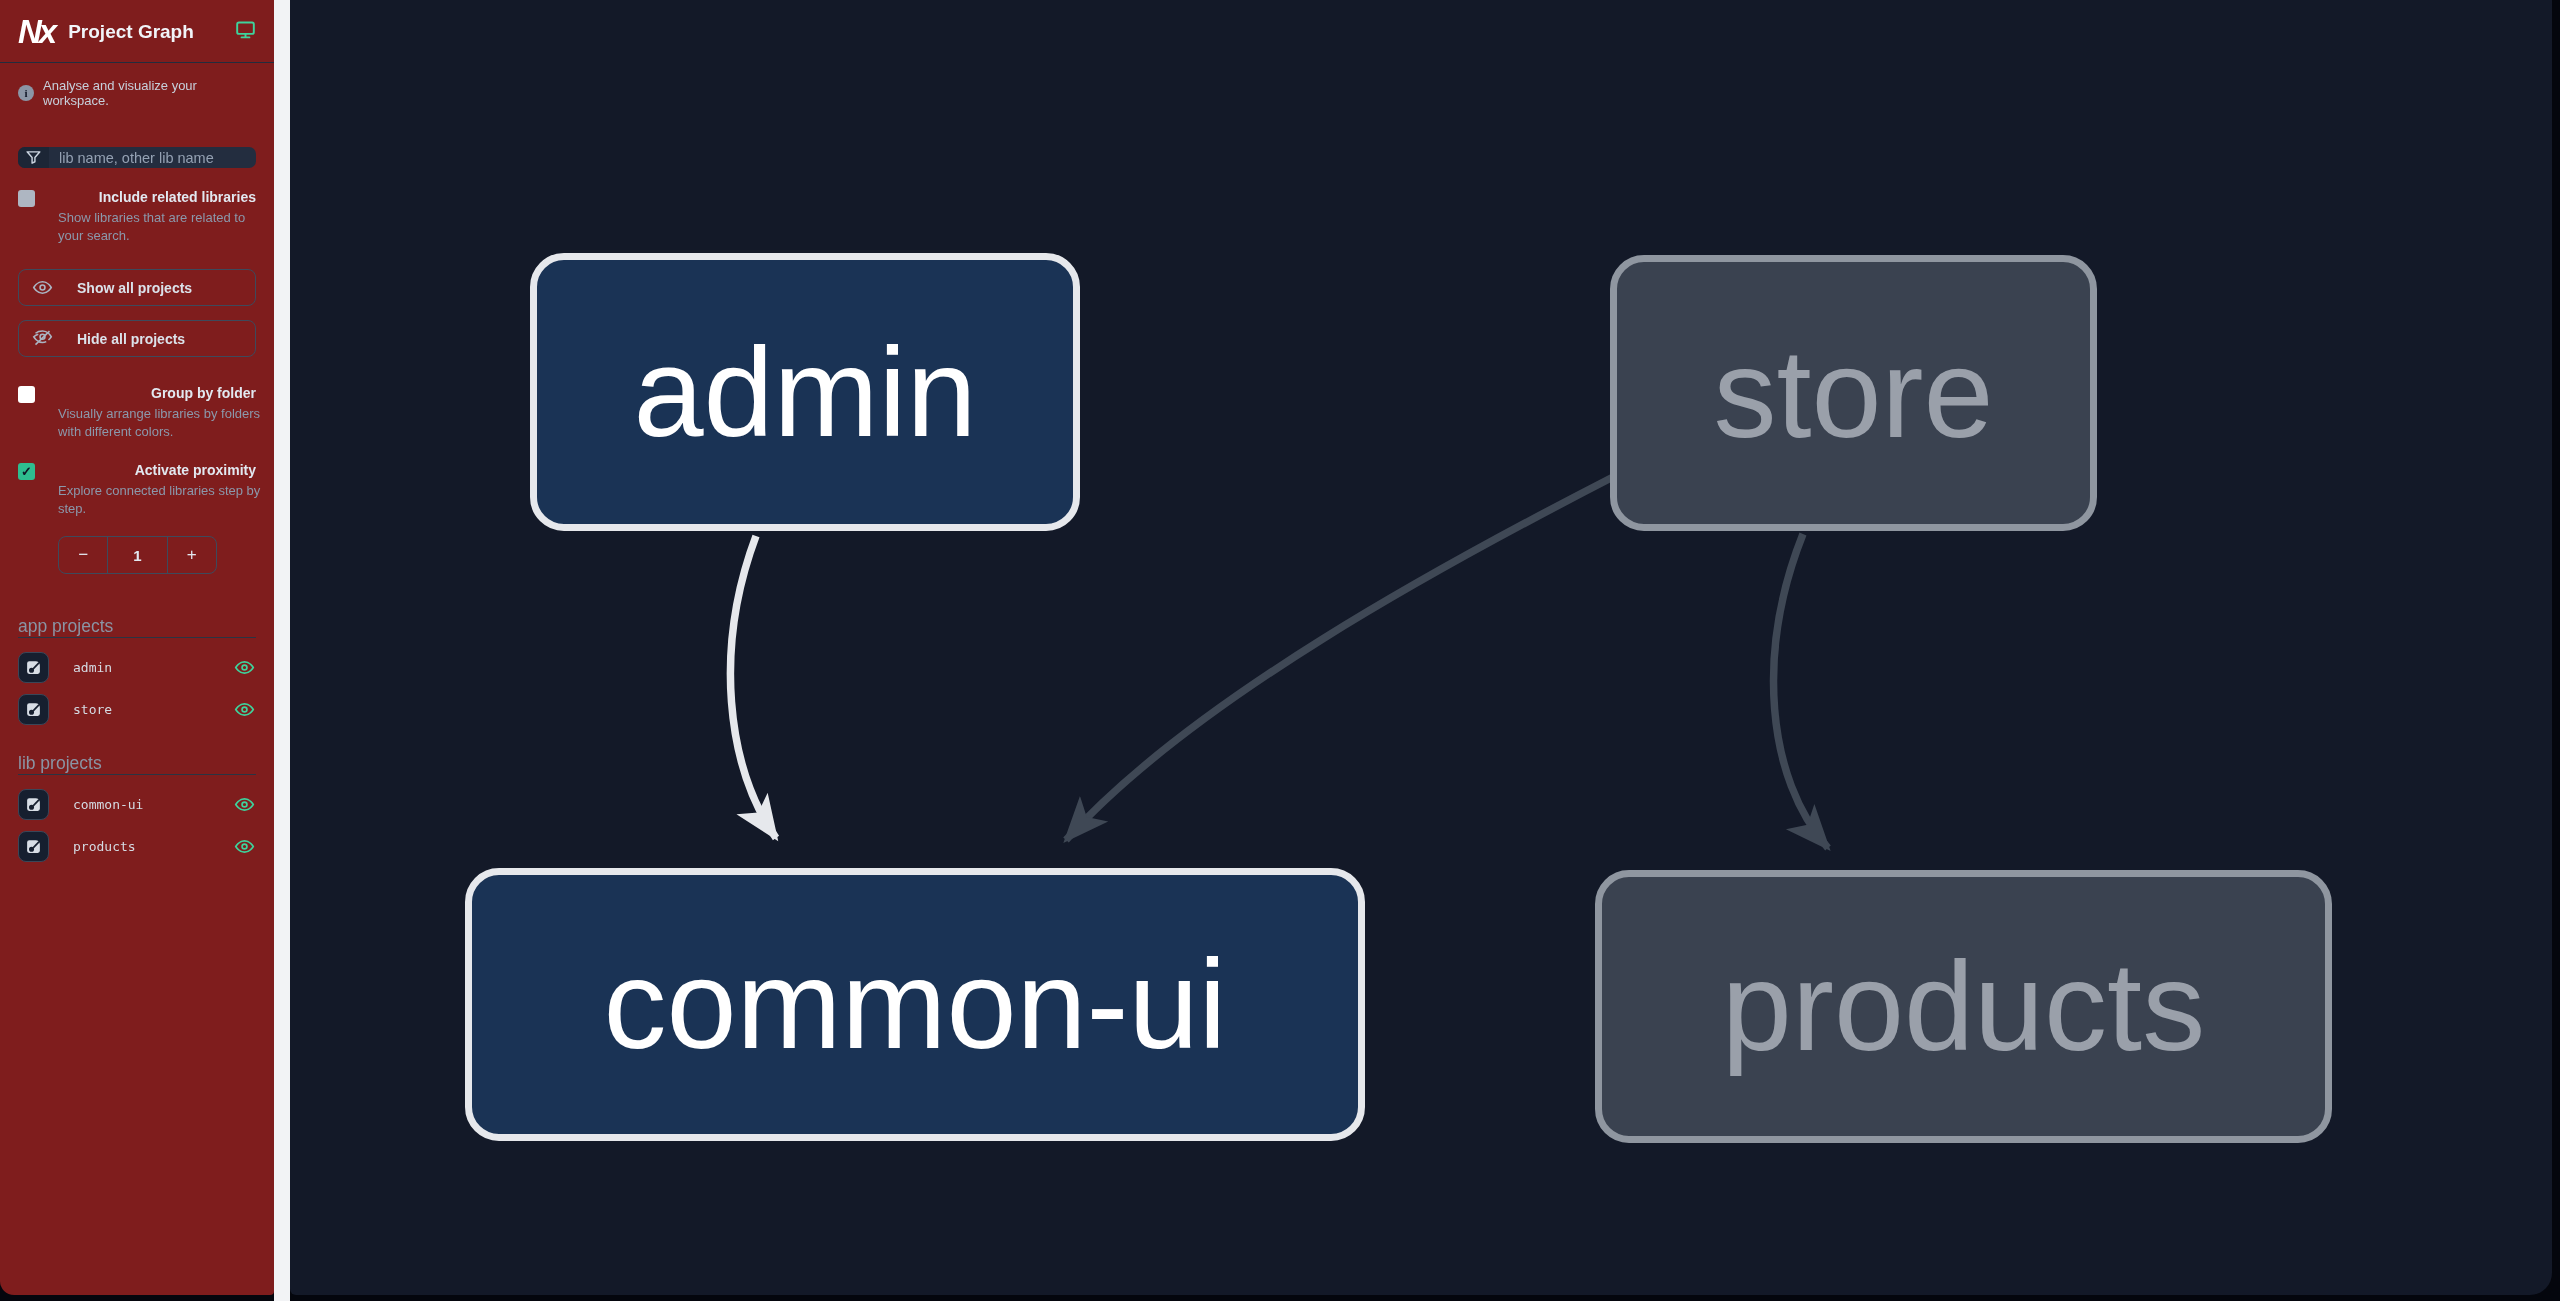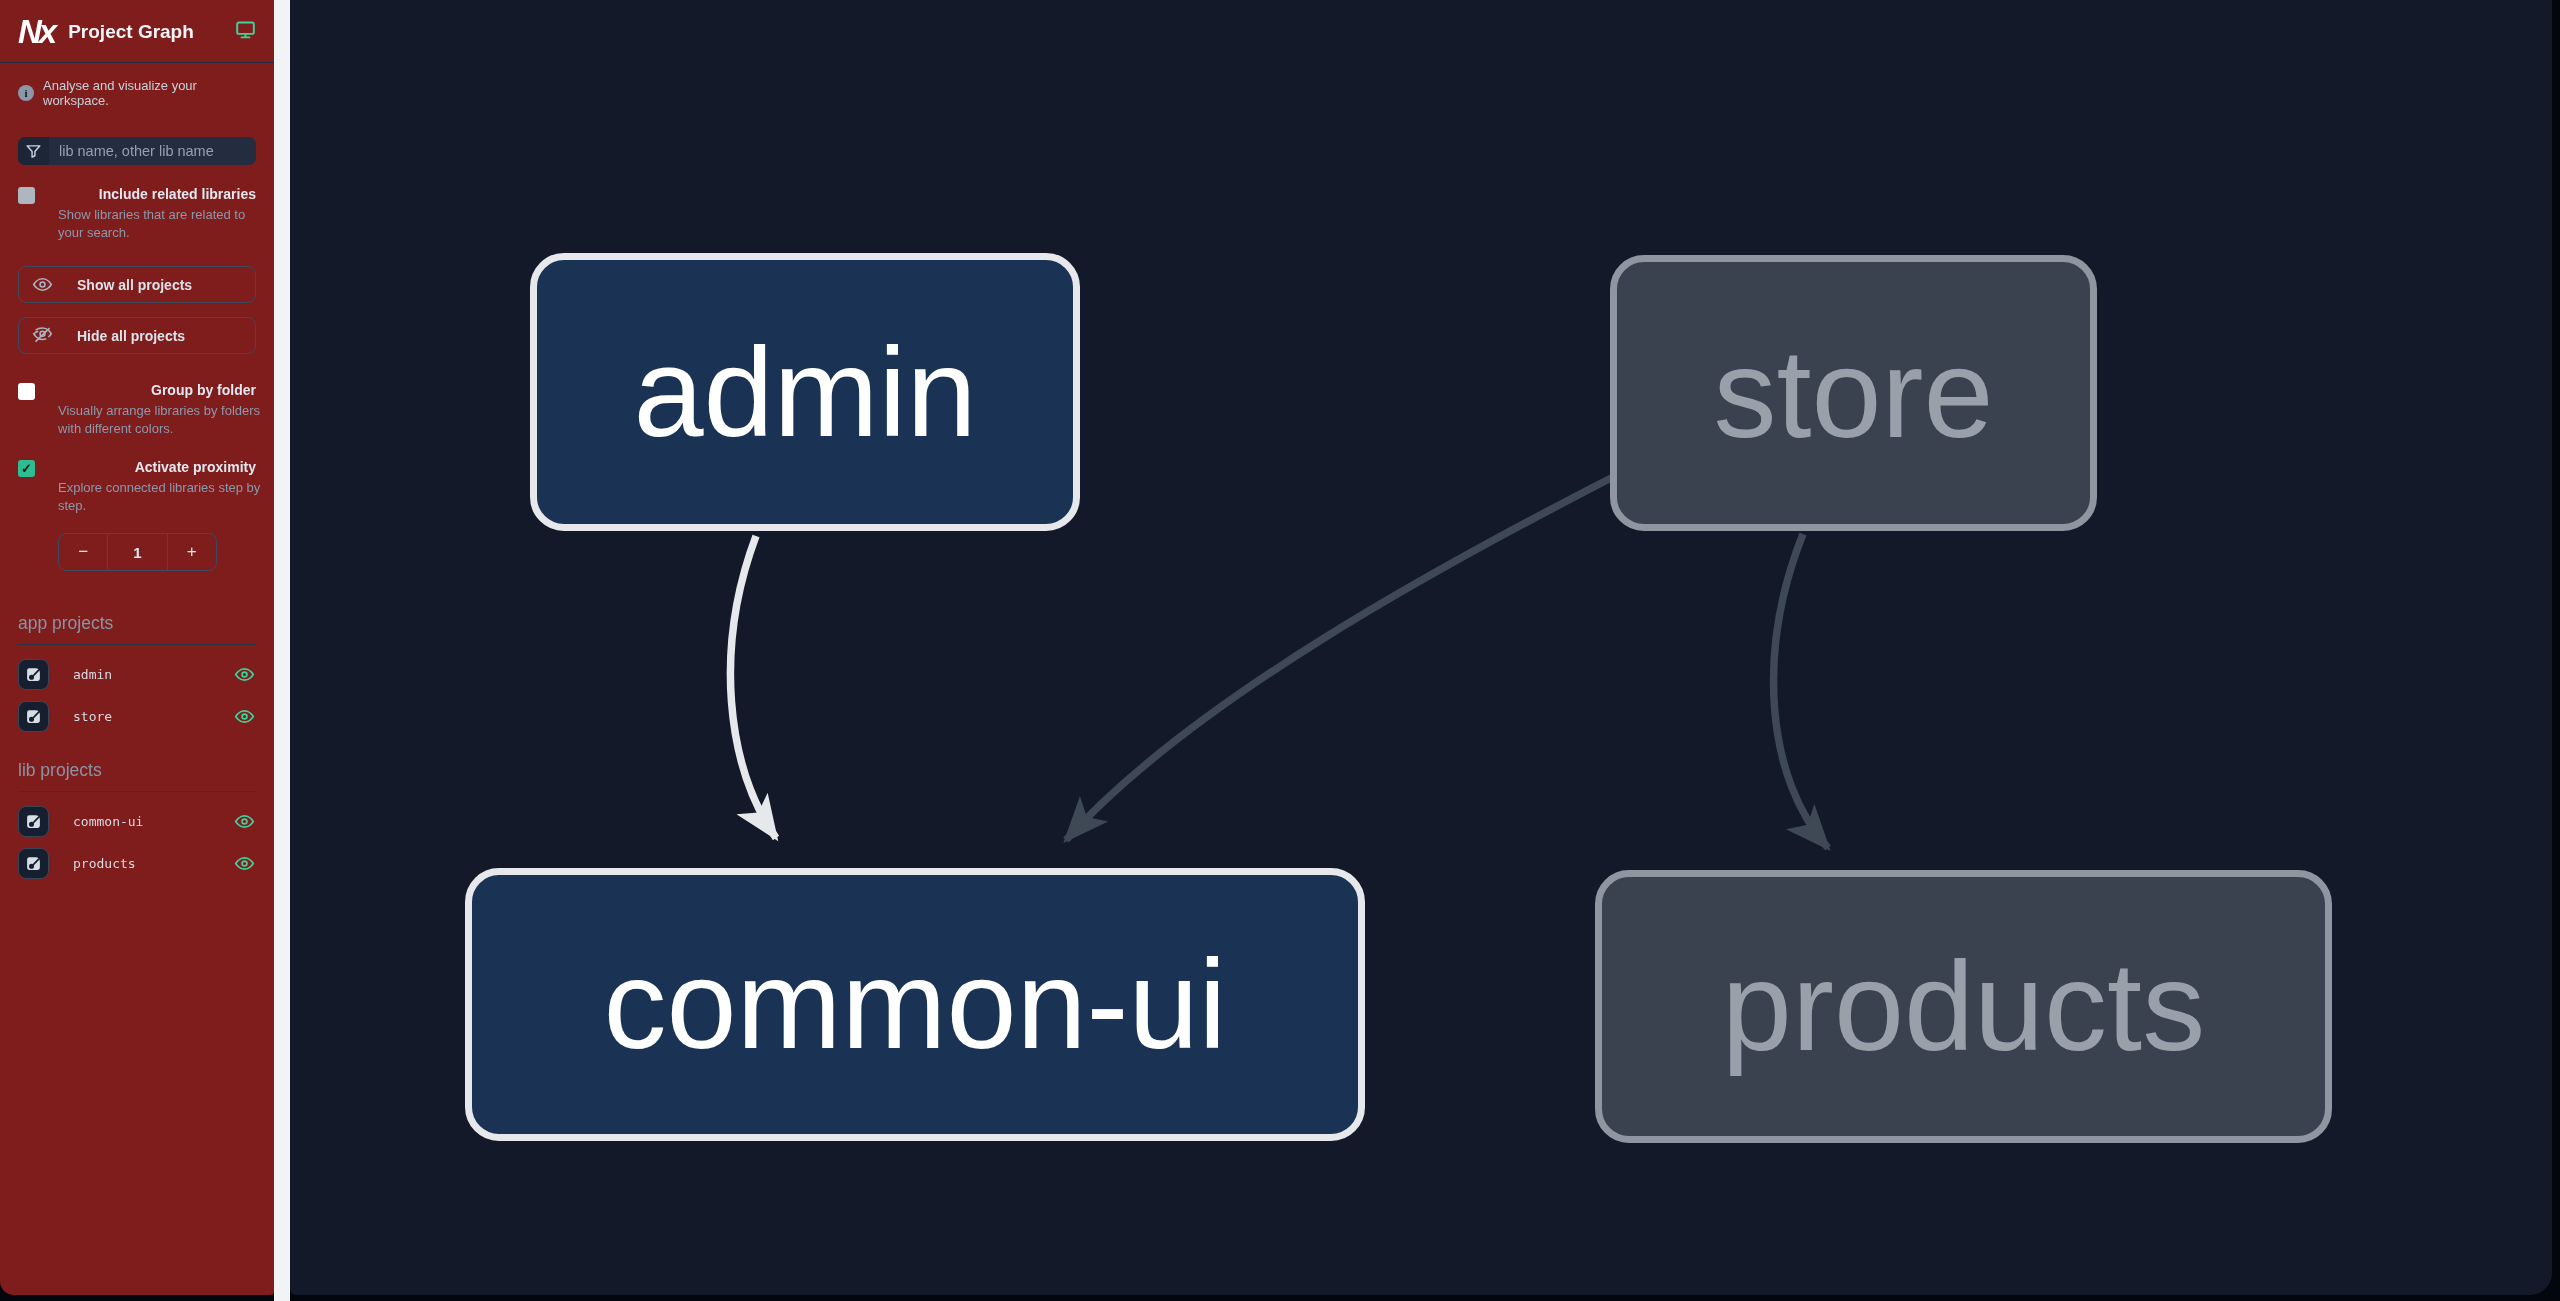--- a/index.html
+++ b/index.html
@@ -19,21 +19,21 @@
                border-bottom:1px solid #222c3d; }
   .nx-logo { color:#ffffff; font-weight:800; font-size:33px; letter-spacing:-3px;
              font-style:italic; line-height:1; }
   .sb-title { color:#f1f5f9; font-weight:700; font-size:19px; flex:1; }
   .tagline { display:flex; align-items:center; gap:9px; padding:0 18px; margin-top:15px; }
   .tagline .txt { color:#c7d0db; font-size:13px; }
   .info-dot { width:16px; height:16px; border-radius:50%; background:#8b96a6; color:#0f1626;
               font-size:11px; font-weight:700; display:flex; align-items:center;
               justify-content:center; font-family:"Liberation Serif", serif; flex:0 0 16px;}
 
-  .search-box { margin:29px 18px 0 18px; height:28px; display:flex; background:#232d3f;
+  .search-box { margin:39px 18px 0 18px; height:21px; display:flex; background:#232d3f;
                 border-radius:7px; overflow:hidden; }
   .search-icon-cell { width:33px; background:#1c2636; display:flex; align-items:center;
                       justify-content:center; }
   .search-box input { flex:1; background:transparent; border:none; outline:none;
                       color:#e2e8f0; font-size:14.5px; padding:0 10px;
                       font-family:"Liberation Sans", sans-serif; }
   .search-box input::placeholder { color:#94a1b3; }
 
   .opt { display:block; padding:0 18px; margin-top:21px; position:relative; }
   .opt .cbx { position:absolute; left:18px; top:1px; width:17px; height:17px;
@@ -54,21 +54,21 @@
 
   .stepper { margin:18px 0 0 58px; display:flex; width:159px; height:38px;
              border:1.5px solid #3d4a5c; border-radius:8px; overflow:hidden; }
   .stepper > div { display:flex; align-items:center; justify-content:center; color:#e2e8f0; }
   .step-dec, .step-inc { flex:1.25; font-size:17px; color:#cbd5e1; cursor:pointer; }
   .step-val { flex:1.5; border-left:1.5px solid #3d4a5c; border-right:1.5px solid #3d4a5c;
               font-weight:700; font-size:15px; }
 
   .sections { margin-top:42px; padding:0 18px; }
   .psec { margin-bottom:27px; }
-  .psec-title { color:#8a94a4; font-size:17.5px; padding-bottom:10px;
+  .psec-title { color:#8a94a4; font-size:17.5px; 
                 border-bottom:1px solid #2a3443; margin-bottom:13px; }
   .prow { display:flex; align-items:center; margin-bottom:9px; height:33px; }
   .prow .focus-btn { width:31px; height:31px; border:1.5px solid #3a4658; background:#161f2f;
                      border-radius:8px; display:flex; align-items:center; justify-content:center;
                      cursor:pointer; }
   .prow .pname { margin-left:24px; color:#d5dbe3; font-size:13px;
                  font-family:"DejaVu Sans Mono", monospace; flex:1; }
   .prow .eye { width:22px; height:22px; cursor:pointer; display:flex; align-items:center; }
 
   

